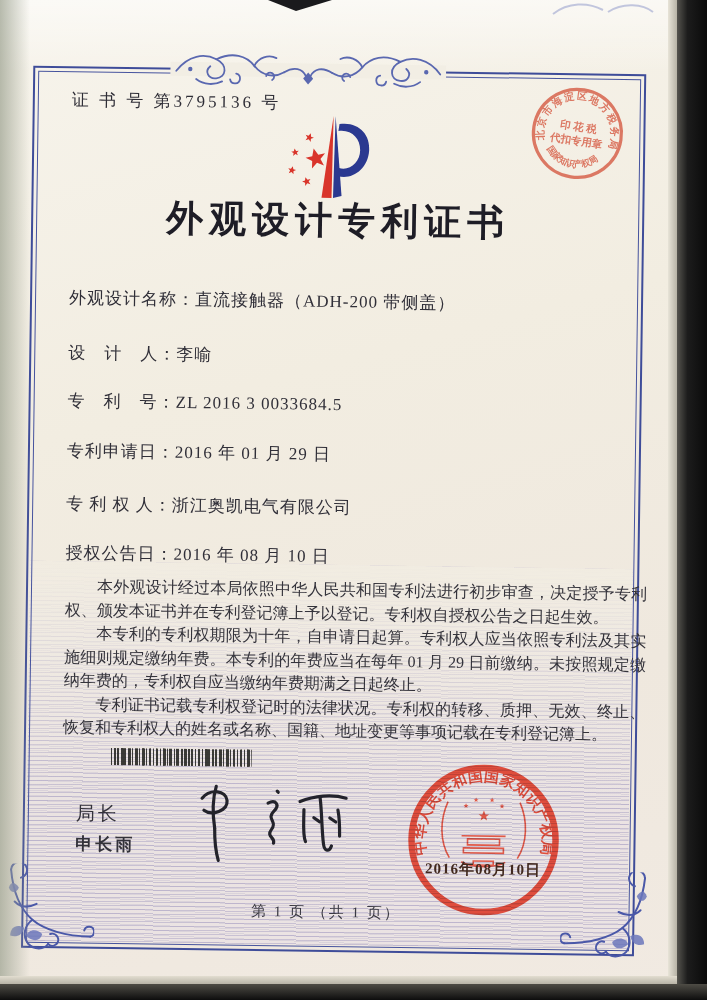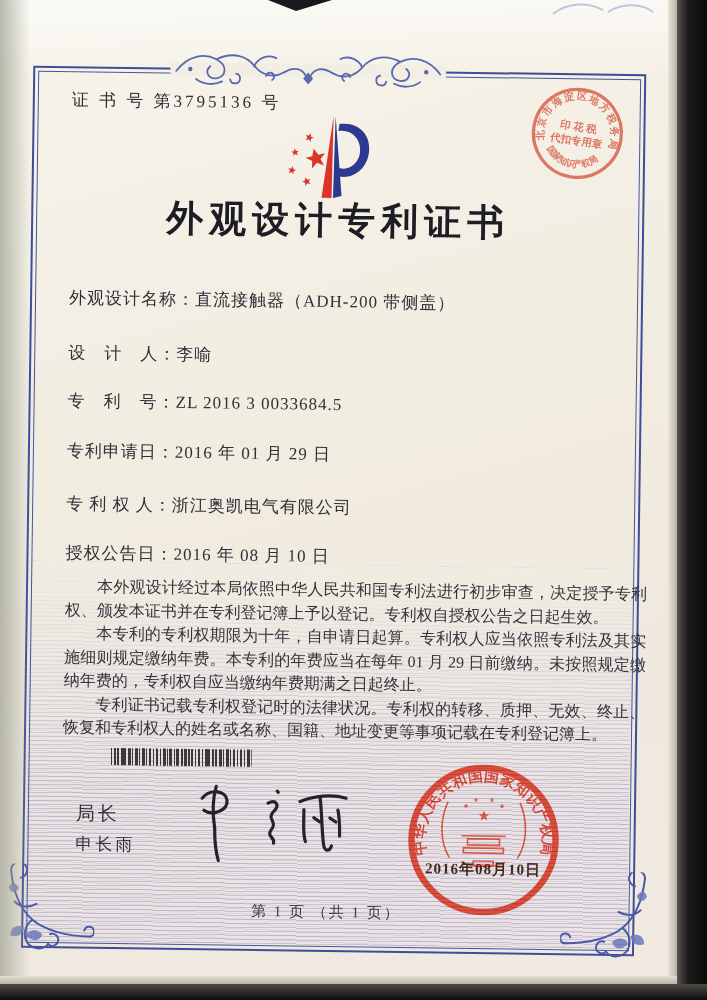--- a/index.html
+++ b/index.html
@@ -52,21 +52,21 @@
   .r0{top:290px}.r1{top:345px}.r2{top:393px}.r3{top:443px}.r4{top:496px}.r5{top:545px}
   .paras{left:72px;top:578px;width:582px;font-size:16px;line-height:23.5px;
     text-align:justify;color:#34333b;}
   .paras p{margin:0;text-indent:2em;}
   .barcode{left:120px;top:751px;width:141px;height:17px;opacity:.88;
     background-image:
       repeating-linear-gradient(90deg,#23231f 0 1.5px,rgba(0,0,0,0) 1.5px 3.5px),
       repeating-linear-gradient(90deg,#23231f 0 1px,rgba(0,0,0,0) 1px 6.5px),
       repeating-linear-gradient(90deg,rgba(0,0,0,0) 0 10px,#23231f 10px 13px,rgba(0,0,0,0) 13px 21px);}
   .director-label{left:86px;top:804px;font-size:19px;letter-spacing:3px;}
-  .director-name{left:86px;top:836px;font-size:17px;letter-spacing:3px;}
+  .director-name{left:86px;top:836px;font-size:17px;letter-spacing:3px;font-weight:bold;}
   .signature{left:192px;top:778px;width:185px;height:92px;}
   .seal{left:412px;top:756px;width:164px;height:164px;mix-blend-mode:multiply;opacity:.92;}
   .seal-date{left:408px;top:858px;width:172px;text-align:center;font-size:15px;
     font-weight:bold;color:#41291f;letter-spacing:1px;}
   .stamp{left:530px;top:82px;width:96px;height:96px;transform:rotate(8deg);
     mix-blend-mode:multiply;opacity:.9;}
   .footer{left:33px;top:903px;width:609px;text-align:center;
     font-size:15px;letter-spacing:2px;color:#3a3942;}
 </style>
 </head>

